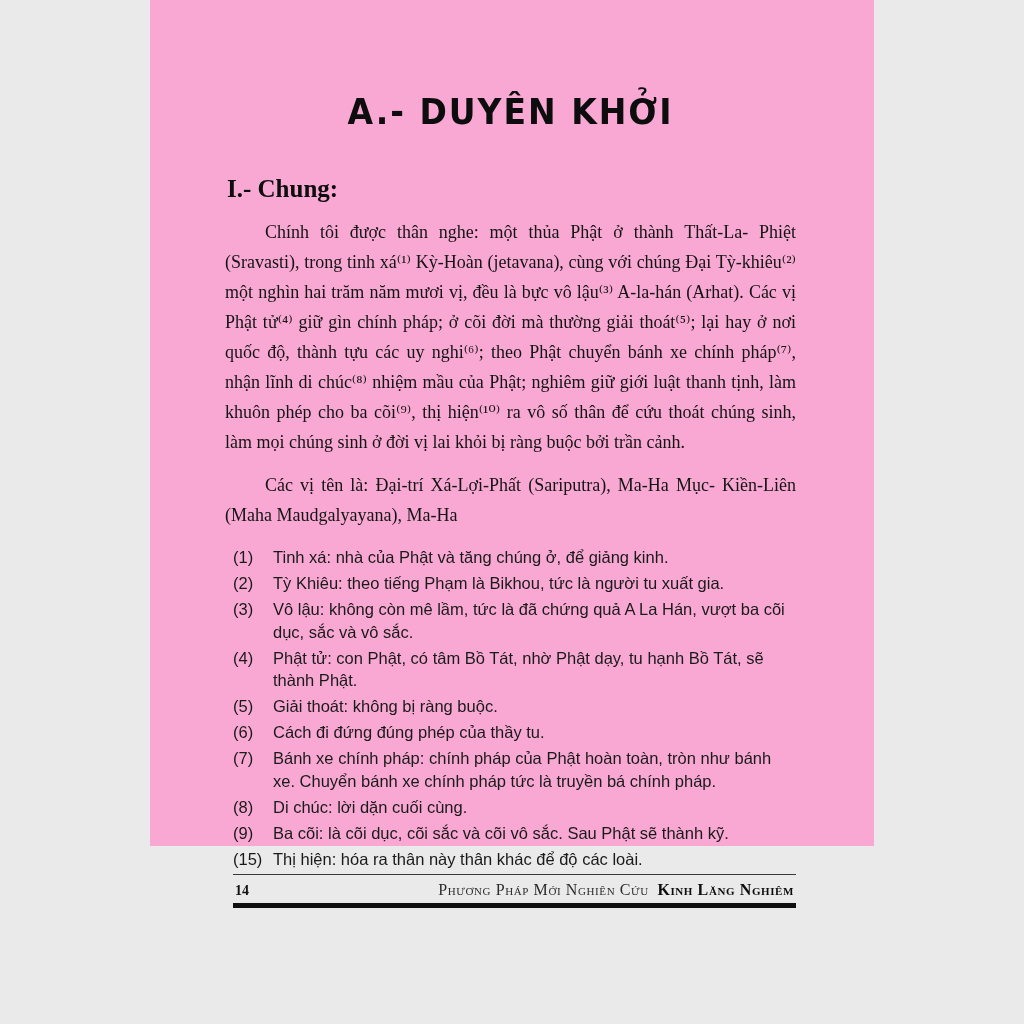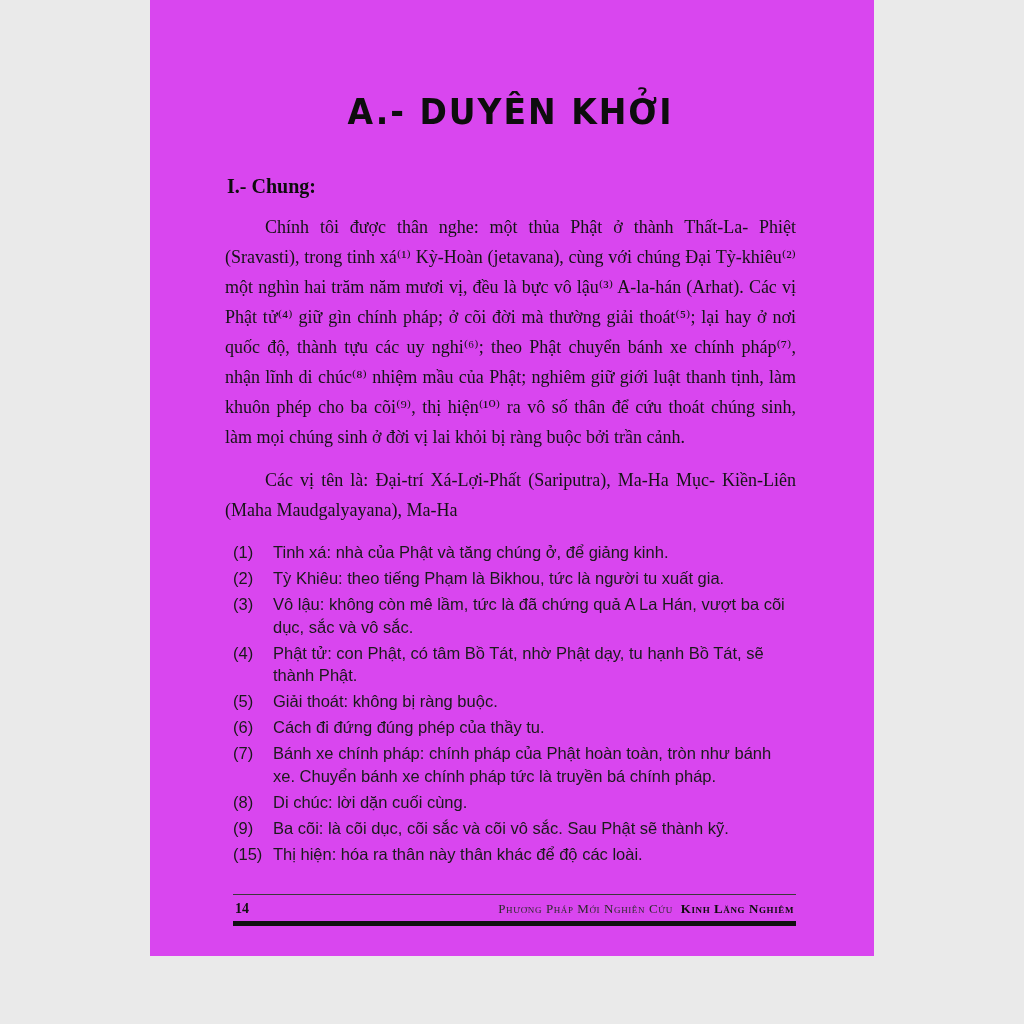--- a/index.html
+++ b/index.html
@@ -6,37 +6,37 @@
   html, body { background: #eaeaea; }
   .viewport {
     width: 1024px; height: 1024px;
     background: #eaeaea;
     display: flex; justify-content: center;
     overflow: hidden;
     font-family: "Liberation Serif", "DejaVu Serif", serif;
     color: #161616;
   }
   .page {
-    width: 724px; height: 956px;
-    background: #d946ef;
+    width: 724px; height: 846px;
+    background: #f9a8d4;
     display: flex; flex-direction: column;
     padding: 92px 78px 30px 75px;
   }
   .chapter-title {
     text-align: center;
     font-family: "DejaVu Sans", "Liberation Sans", sans-serif;
     font-weight: 900;
     font-size: 33px;
     letter-spacing: 2px;
     color: #0d0d0d;
     transform: scaleY(1.05);
     margin-bottom: 44px;
   }
   .section-heading {
-    font-size: 20px;
+    font-size: 25px;
     font-weight: bold;
     margin-left: 2px;
     margin-bottom: 14px;
     color: #0d0d0d;
   }
   .body-para {
     font-size: 18px;
     line-height: 30px;
     text-align: justify;
     text-indent: 40px;
@@ -69,21 +69,21 @@
     padding: 2px 2px 4px 2px;
   }
   .page-number {
     font-weight: bold;
     font-size: 14px;
     color: #111;
   }
   .running {
     font-variant: small-caps;
     letter-spacing: 0.6px;
-    font-size: 13px;
+    font-size: 16px;
     color: #2b2b2b;
   }
   .running .book-title {
     font-weight: bold;
     color: #0d0d0d;
     margin-left: 4px;
   }
   .footer-thickline {
     border-top: 5px solid #101010;
   }

